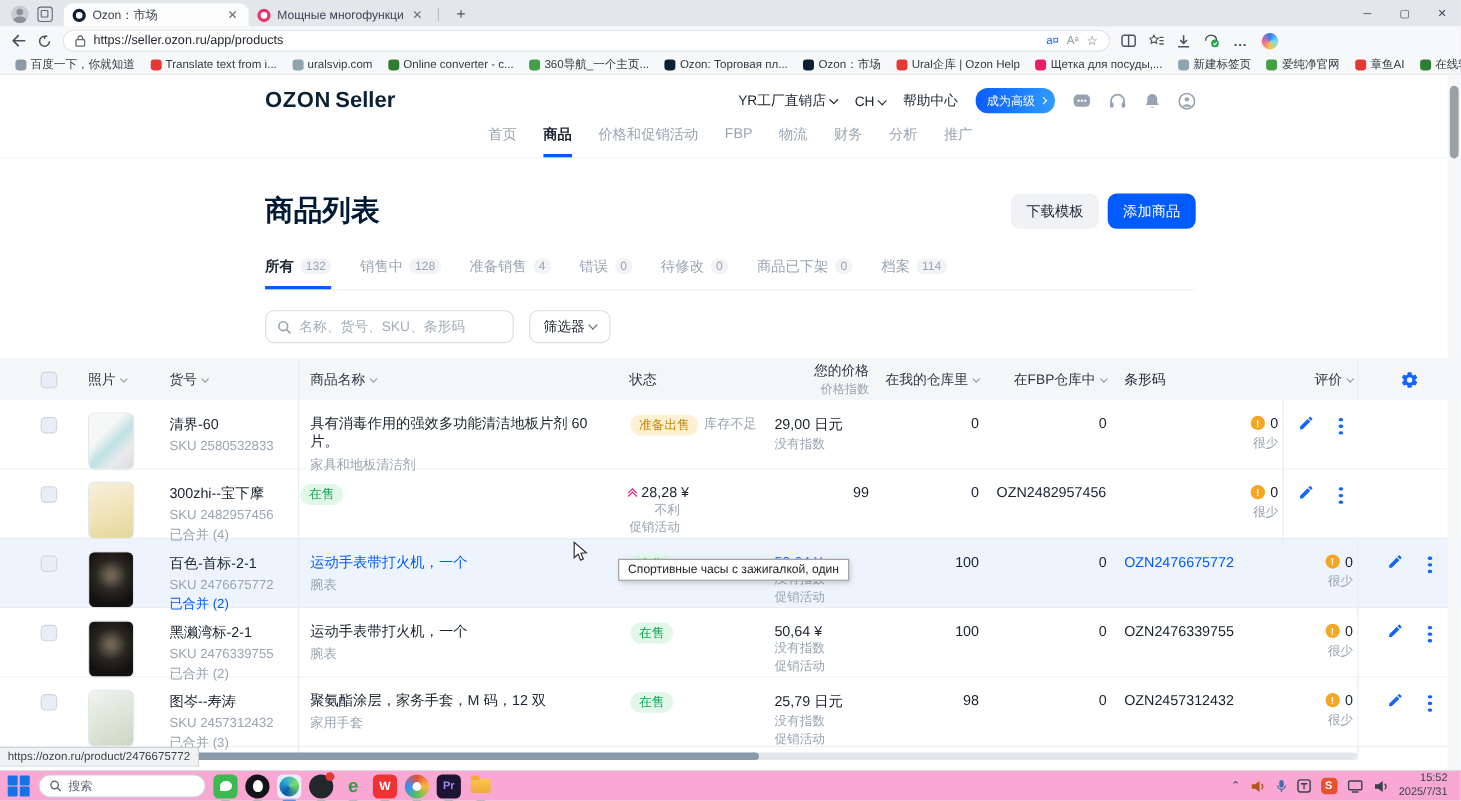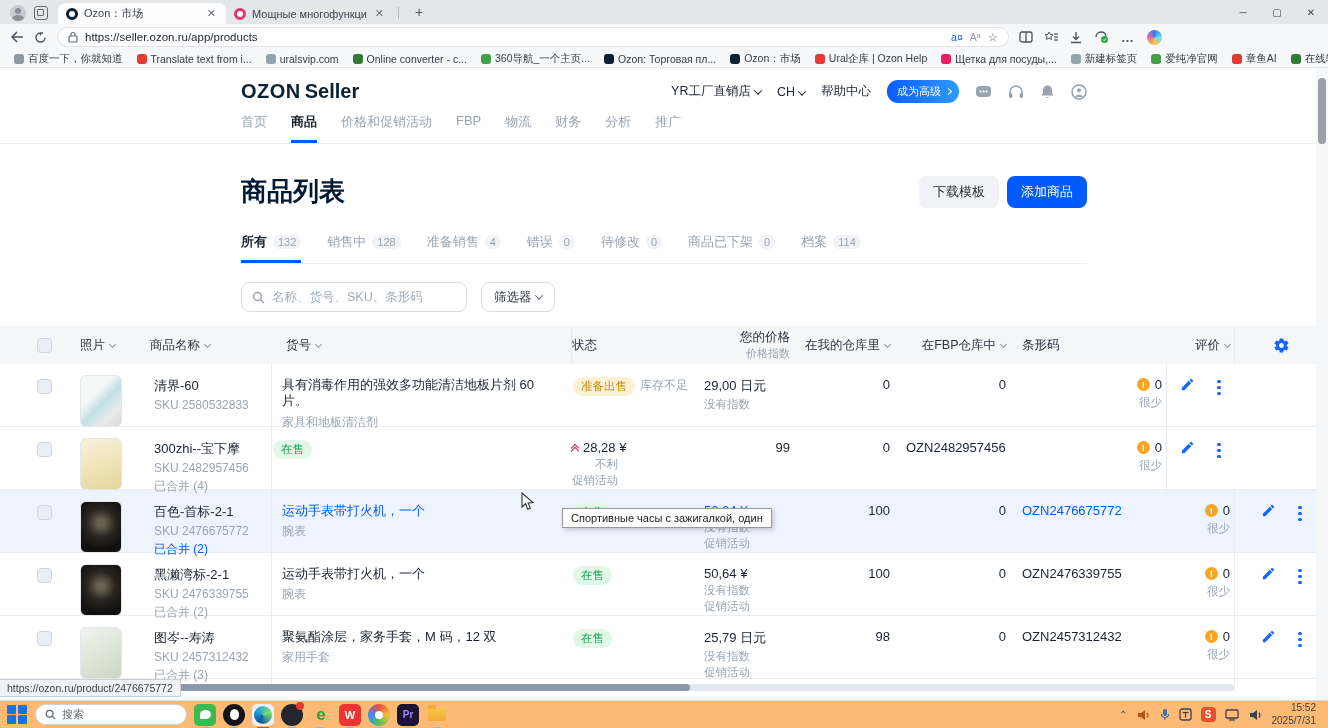--- a/index.html
+++ b/index.html
@@ -42,21 +42,21 @@
 
   .ozon-head { border-bottom:1px solid #eef1f4; }
   .head-inner { width:846px; margin:0 auto; padding-top:12px; display:flex; align-items:center; justify-content:space-between; }
   .logo { font-size:20px; font-weight:800; color:#0b1f35; letter-spacing:.5px; }
   .logo .sfx { font-weight:600; letter-spacing:0; margin-left:4px; }
   .head-right { display:flex; align-items:center; gap:16px; font-size:12.5px; color:#1a2330; }
   .chev { display:inline-block; width:6px; height:6px; border-right:1.5px solid currentColor; border-bottom:1.5px solid currentColor; transform:rotate(45deg) translate(-1px,-1px); margin-left:4px; }
   .premium-pill { background:linear-gradient(90deg,#0a5cff,#2f9bff); color:#fff; font-size:11px; border-radius:11px; padding:4px 8px 4px 10px; display:flex; align-items:center; gap:5px; }
   .premium-pill .pchev { width:5px; height:5px; border-right:1.5px solid #fff; border-bottom:1.5px solid #fff; transform:rotate(-45deg); }
   .head-ico { color:#97a3b0; display:flex; }
-  .nav-row { width:846px; margin:10px auto 0; display:flex; gap:24px; }
+  .nav-row { width:846px; margin:10px auto 0; display:flex; gap:24px;justify-content:center; }
   .nav-item { font-size:13px; color:#9aa5b1; padding-bottom:9px; border-bottom:3px solid transparent; }
   .nav-item.active { color:#1a2330; font-weight:bold; border-bottom-color:#005bff; }
 
   .page-head { width:846px; margin:30px auto 0; display:flex; align-items:center; justify-content:space-between; }
   .page-title { font-size:26px; font-weight:bold; color:#001a34; }
   .head-btns { display:flex; gap:8px; }
   .btn { border:none; border-radius:8px; font-size:13px; padding:7px 14px; font-family:inherit; }
   .btn.secondary { background:#f0f2f5; color:#1a2330; }
   .btn.primary { background:#005bff; color:#fff; }
 
@@ -136,21 +136,21 @@
   .v-scroll { position:absolute; right:0; top:0; width:12px; height:100%; background:#f6f7f8; }
   .v-thumb { position:absolute; right:2px; top:10px; width:8px; height:66px; border-radius:4px; background:#9aa0a6; }
   .h-scroll { position:absolute; left:0; top:616px; width:1234px; height:7px; background:#e4e8ec; border-radius:4px; }
   .h-thumb { position:absolute; left:0; top:0; width:690px; height:7px; background:#8b9aab; border-radius:4px; }
 
   .tooltip { position:absolute; left:562px; top:440px; background:#fff; border:1px solid #9a9a9a; box-shadow:2px 2px 5px rgba(0,0,0,.18); font-size:11px; color:#222; padding:3px 8px; white-space:nowrap; }
   .cursor { position:absolute; left:520px; top:424px; }
   .status-link { position:absolute; left:0; bottom:3px; background:#f1f2f3; border:1px solid #ccd0d5; border-left:none; font-size:10.5px; color:#3c434b; padding:2px 7px; border-radius:0 3px 0 0; }
 
   
-  .taskbar { height:28px; background:#fdba74; border-top:1px solid #d8dce1; display:flex; align-items:center; padding:0 6px; gap:7px; }
+  .taskbar { height:28px; background:#f9a8d4; border-top:1px solid #d8dce1; display:flex; align-items:center; padding:0 6px; gap:7px; }
   .start-btn { width:22px; height:22px; display:grid; grid-template-columns:9px 9px; grid-template-rows:9px 9px; gap:1.5px; padding:1px; align-content:center; justify-content:center; }
   .start-btn i { background:#1572e8; border-radius:1px; }
   .tb-search { width:152px; height:21px; background:#fff; border:1px solid #ccd1d7; border-radius:12px; display:flex; align-items:center; gap:6px; padding:0 9px; color:#5e6974; font-size:11px; }
   .apps { display:flex; gap:7px; align-items:center; }
   .app { width:22px; height:22px; border-radius:5px; display:flex; align-items:center; justify-content:center; font-size:11px; font-weight:bold; position:relative; }
   .app::after { content:""; position:absolute; bottom:-3px; left:7px; width:8px; height:2px; border-radius:2px; background:#aab2ba; }
   .app.wechat { background:#3bba4f; } .app.wechat::before { content:""; width:11px; height:9px; background:#fff; border-radius:50% 50% 50% 10%; }
   .app.qq { background:#14131a; border-radius:50%; } .app.qq::before { content:""; width:9px; height:11px; background:#fff; border-radius:50% 50% 45% 45%; }
   .app.edge { background:#e7f0fb; } .app.edge i { width:18px; height:18px; border-radius:50%; background:conic-gradient(from 210deg,#0c59a4,#2ba7d9,#7ddc6a 60%,#0c59a4); display:block; } .app.edge::after { background:#2b7de9; width:12px; left:5px; }
   .app.obs { background:#23262b; border-radius:50%; } .app.obs::before { content:""; position:absolute; right:-1px; top:-2px; width:8px; height:8px; border-radius:50%; background:#e53935; }
@@ -407,26 +407,26 @@
 
     <div class="ptable">
       <div class="tgrid thead">
         <div class="cell c-sel">
             <span class="cbx"></span>
           </div>
         <div class="cell" style="padding-left:12px">
             <span>照片</span>
             <span class="schev"></span>
           </div>
+        <div class="cell c-article" style="flex-direction:row;align-items:center;gap:0">
+            <span>货号</span>
+            <span class="schev"></span>
+          </div>
         <div class="cell" style="padding-left:10px">
             <span>商品名称</span>
-            <span class="schev"></span>
-          </div>
-        <div class="cell c-article" style="flex-direction:row;align-items:center;gap:0">
-            <span>货号</span>
             <span class="schev"></span>
           </div>
         <div class="cell">
             <span>状态</span>
           </div>
         <div class="cell hdr-price">
             <span>您的价格</span>
             <span class="sub">价格指数</span>
           </div>
         <div class="cell r">

